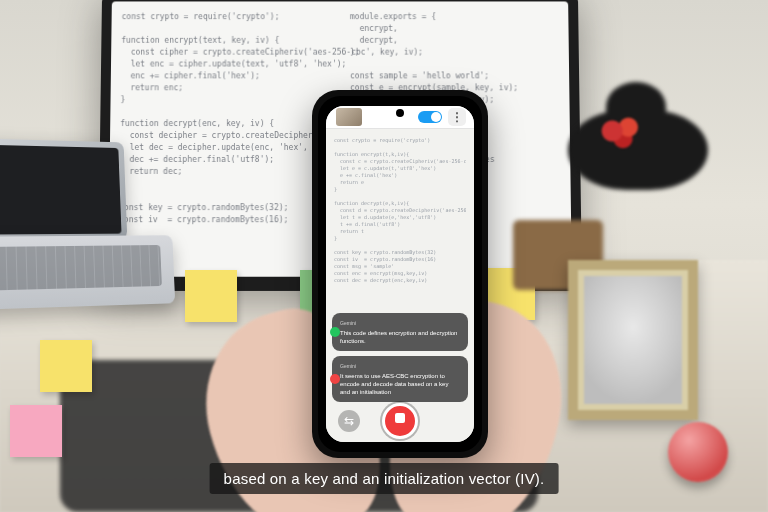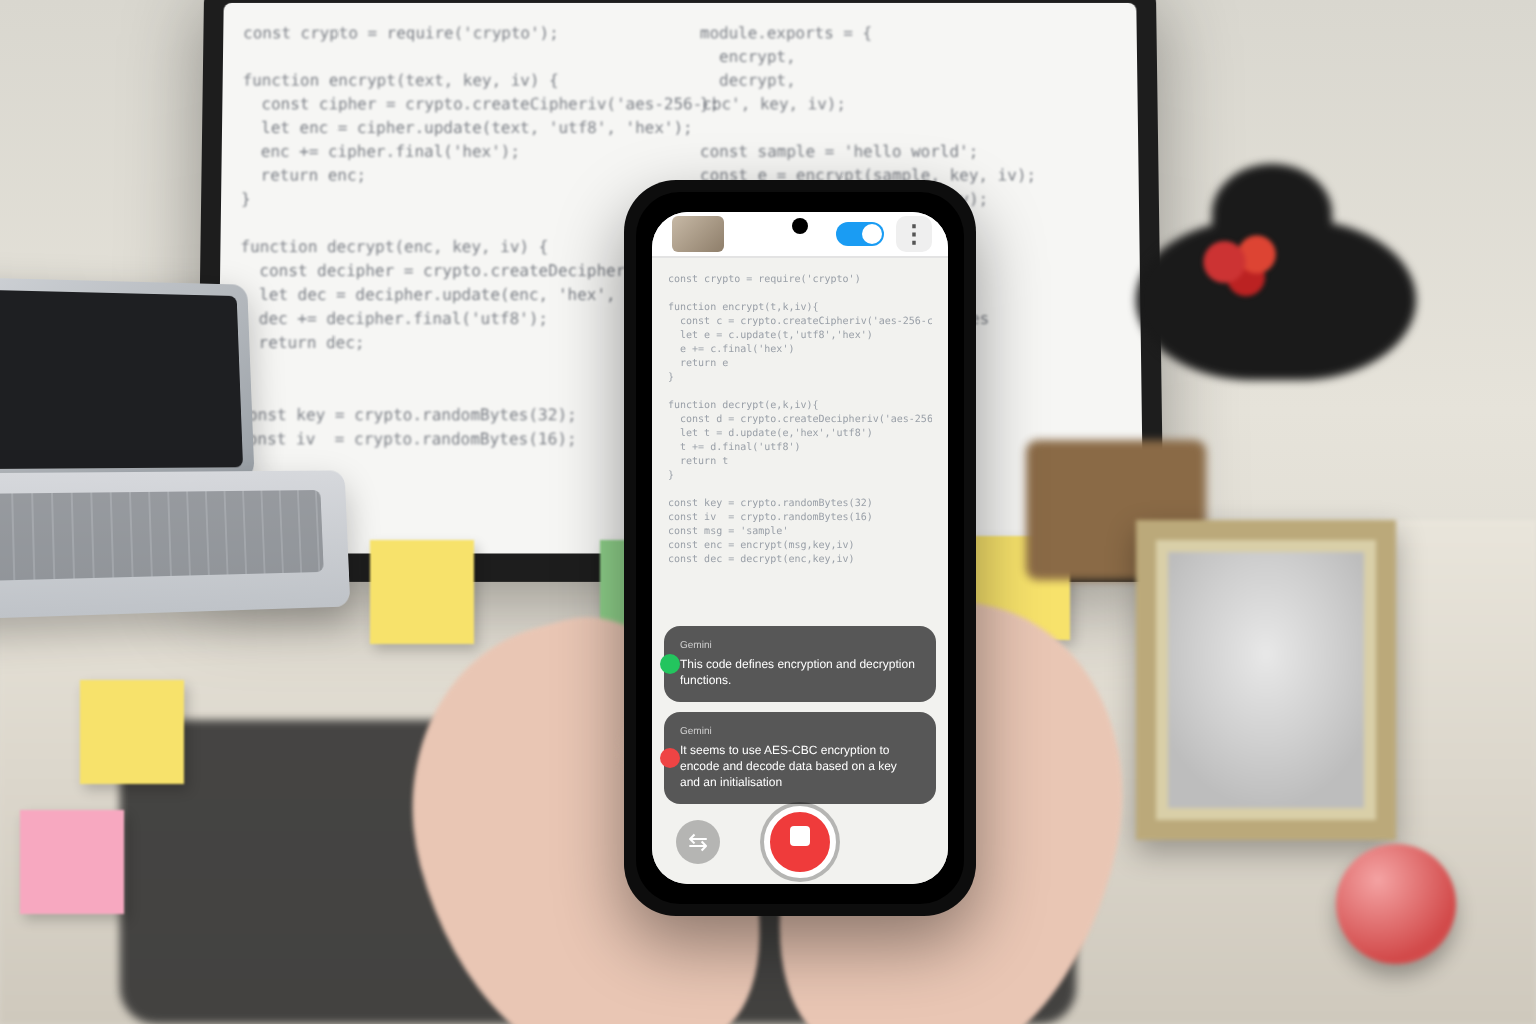--- a/index.html
+++ b/index.html
@@ -187,13 +187,14 @@
             <div class="shutter">
               <div class="sqicon"></div>
             </div>
             <div style="width:22px"></div>
           </div>
         </div>
       </div>
     </div>
   </div>
 
+  <div class="caption">based on a key and an initialization vector (IV).</div>
 </div>
 
 </body></html>

